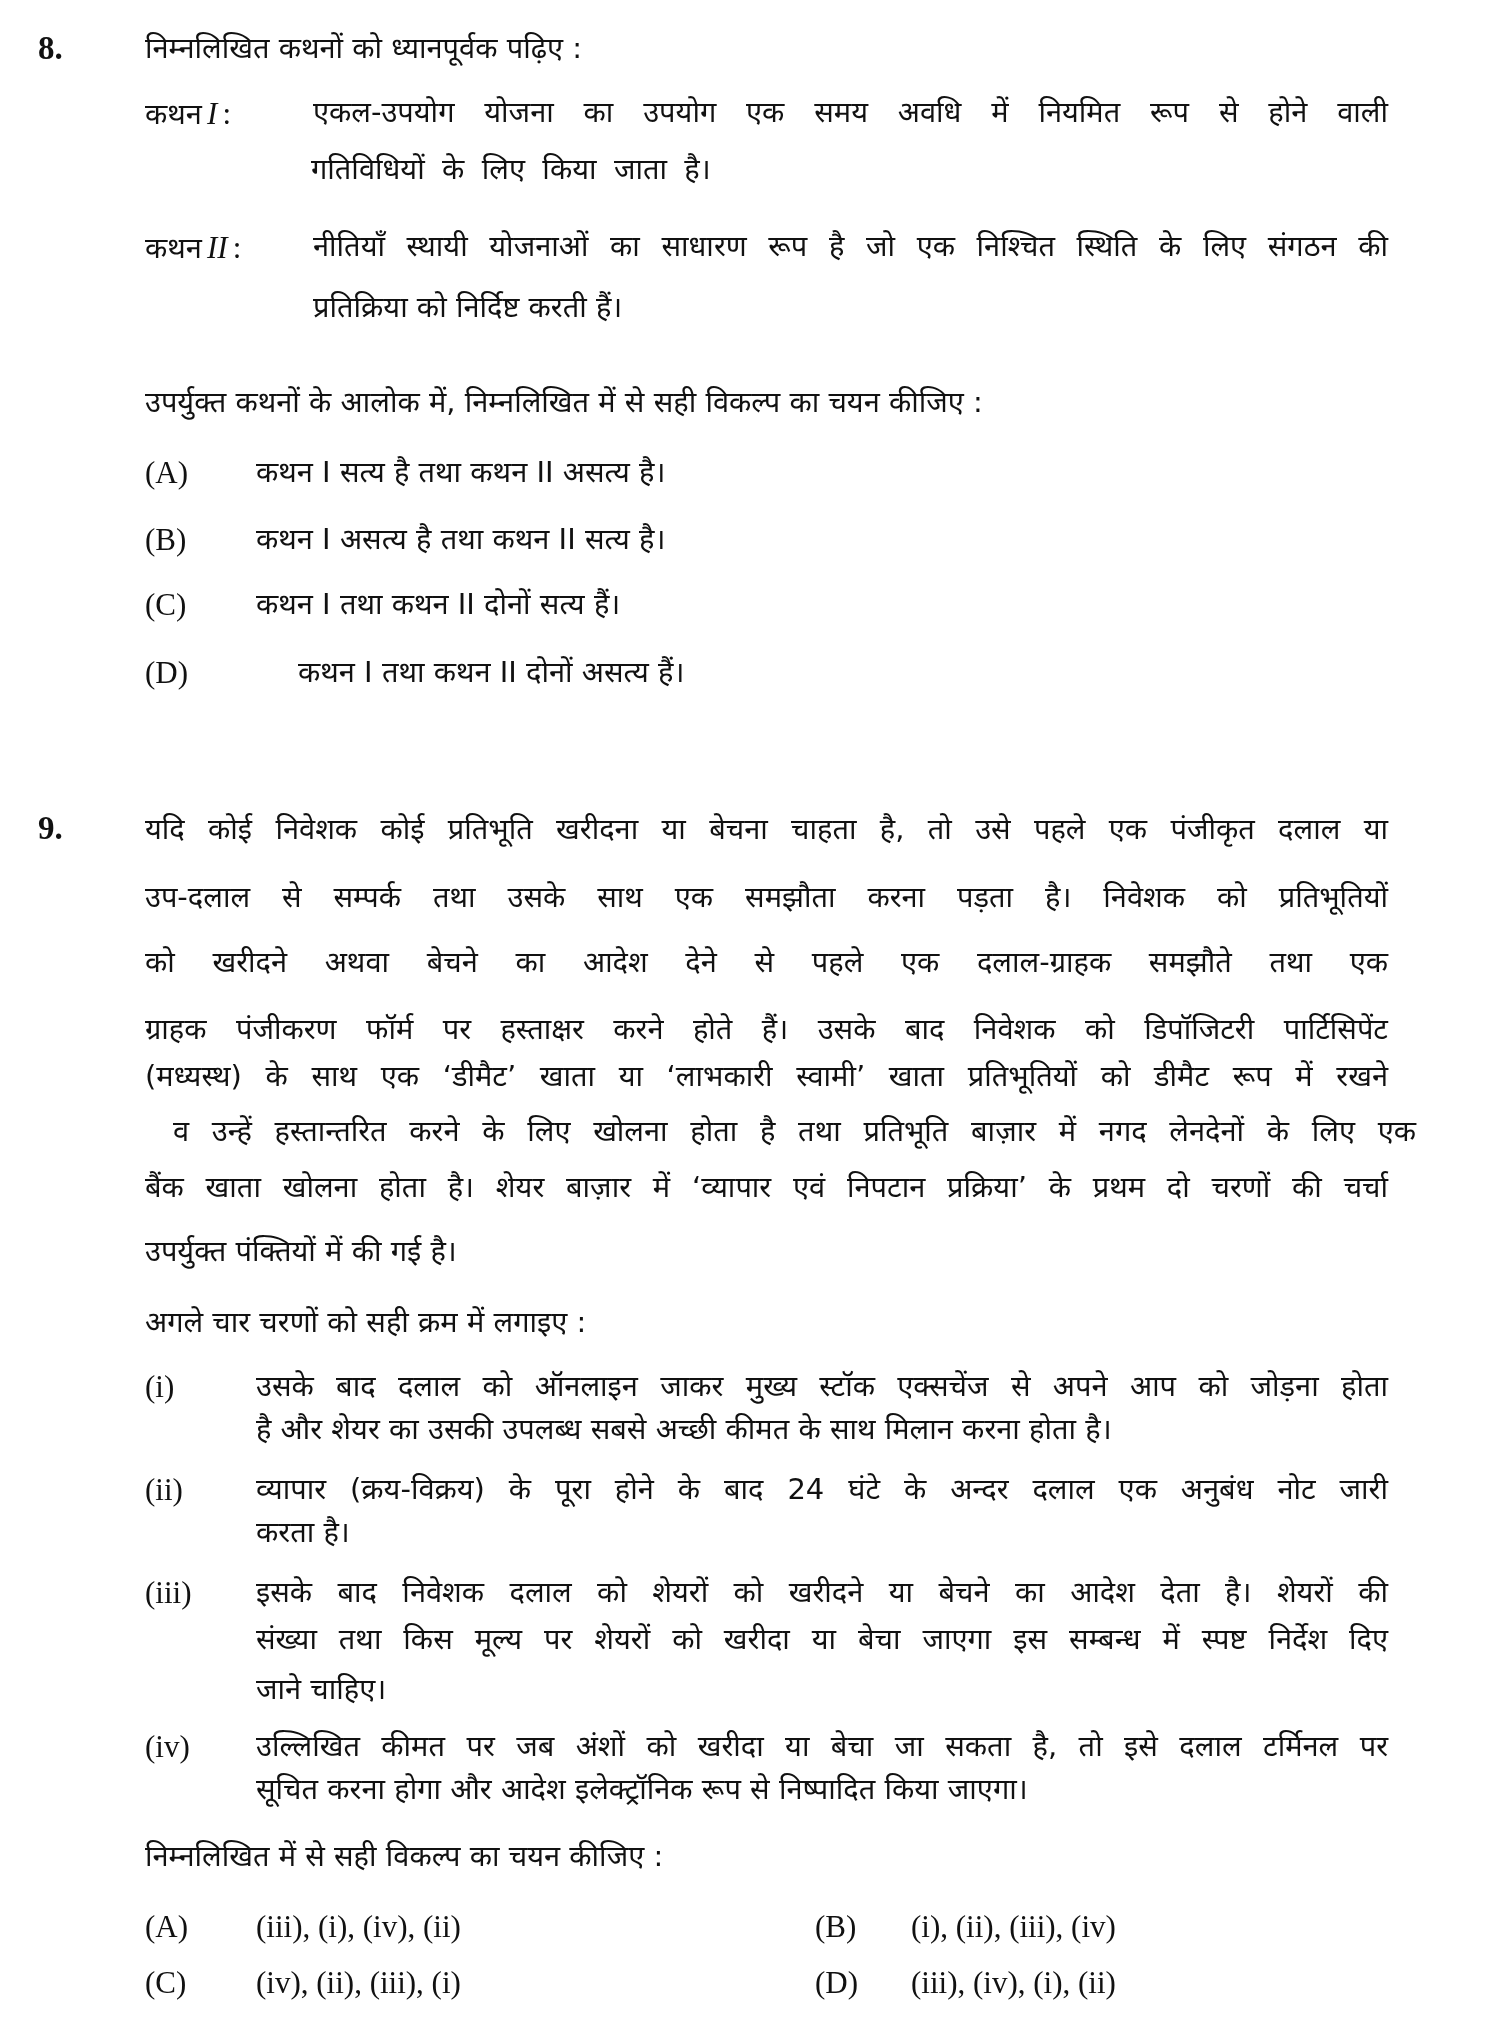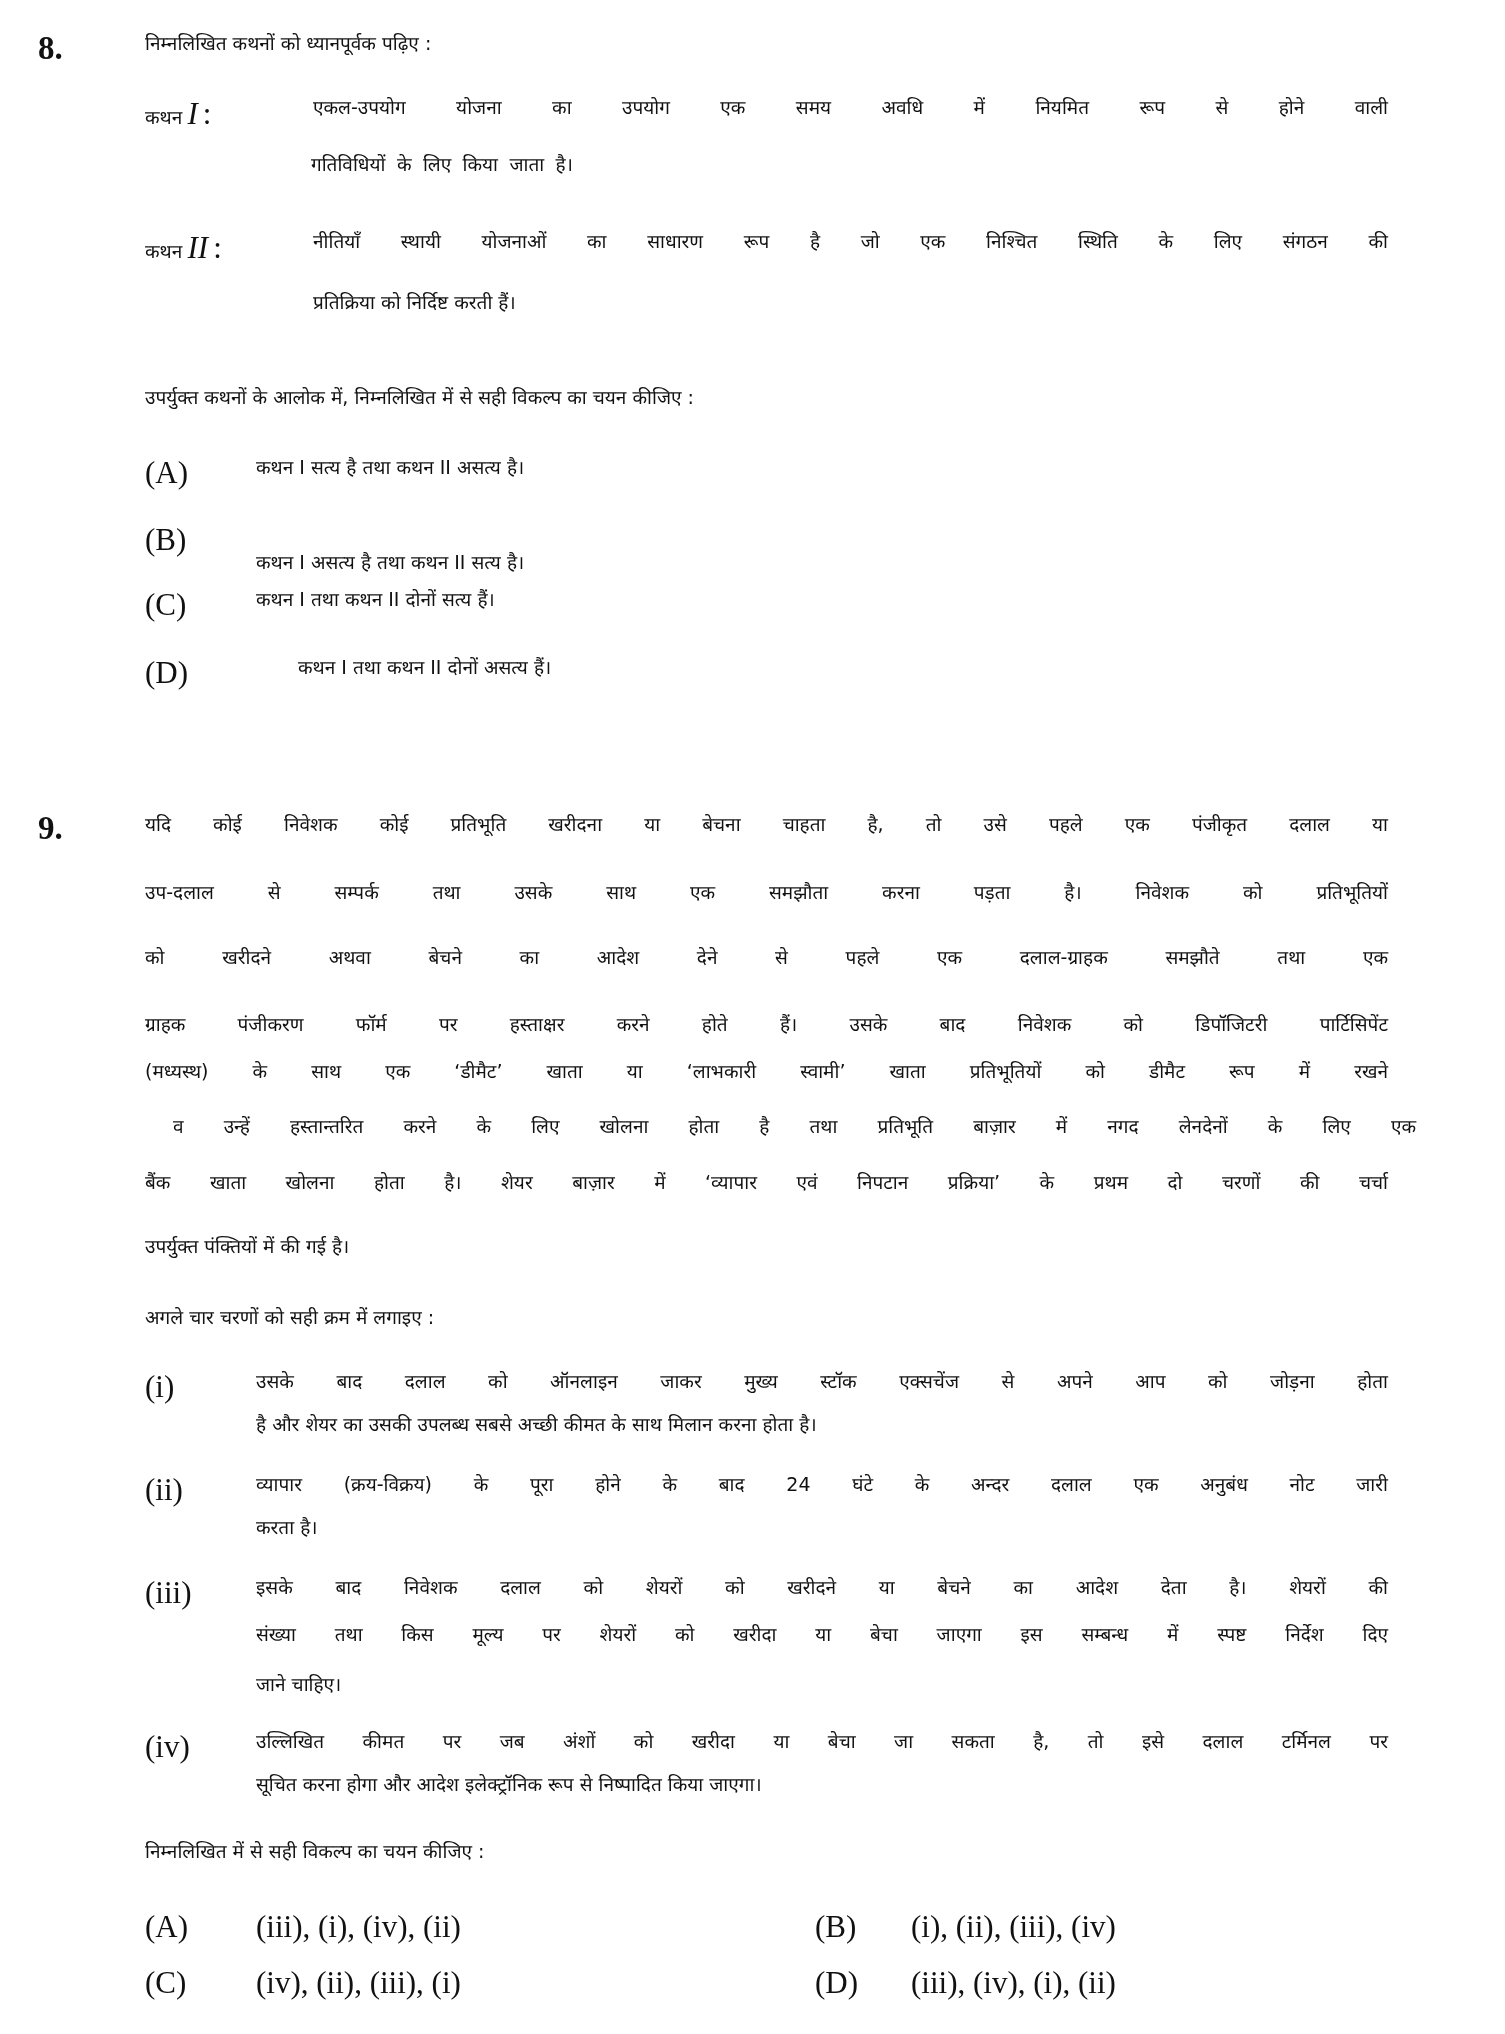--- a/index.html
+++ b/index.html
@@ -1,20 +1,20 @@
 <!DOCTYPE html>
 <html><head>
 <meta charset="utf-8">
 <style>
   html, body { margin:0; padding:0; background:#ffffff; }
   body { width:1505px; height:2034px; position:relative; overflow:hidden;
          font-family:"DejaVu Sans", sans-serif; color:#111; }
   .abs { position:absolute; white-space:nowrap; }
   .qnum { font-family:"Liberation Serif", serif; font-weight:bold; font-size:33px; left:38px; }
-  .hi { font-size:19px; line-height:1; }
+  .hi { font-size:29px; line-height:1; }
   .lbl { font-family:"Liberation Serif", serif; font-size:31px; }
   .lblit { font-family:"Liberation Serif", serif; font-style:italic; font-size:31px; }
   .just { text-align:justify; text-align-last:justify; white-space:normal; display:block; }
   .row { position:absolute; display:block; }
 </style>
 </head>
 <body>
 
 <div>
   <span class="abs qnum" style="top:30px;">8.</span>
@@ -42,21 +42,21 @@
 
   <span class="abs hi" style="left:145px; top:388px;">उपर्युक्त कथनों के आलोक में, निम्नलिखित में से सही विकल्प का चयन कीजिए :</span>
 
   <div>
     <div>
       <span class="abs lbl" style="left:145px; top:455px;">(A)</span>
       <span class="abs hi" style="left:256px; top:458px;">कथन I सत्य है तथा कथन II असत्य है।</span>
     </div>
     <div>
       <span class="abs lbl" style="left:145px; top:522px;">(B)</span>
-      <span class="abs hi" style="left:256px; top:525px;margin-top:28px;">कथन I असत्य है तथा कथन II सत्य है।</span>
+      <span class="abs hi" style="left:256px; top:525px;">कथन I असत्य है तथा कथन II सत्य है।</span>
     </div>
     <div>
       <span class="abs lbl" style="left:145px; top:587px;">(C)</span>
       <span class="abs hi" style="left:256px; top:590px;">कथन I तथा कथन II दोनों सत्य हैं।</span>
     </div>
     <div>
       <span class="abs lbl" style="left:145px; top:655px;">(D)</span>
       <span class="abs hi" style="left:256px; top:658px;margin-left:42px;">कथन I तथा कथन II दोनों असत्य हैं।</span>
     </div>
   </div>

